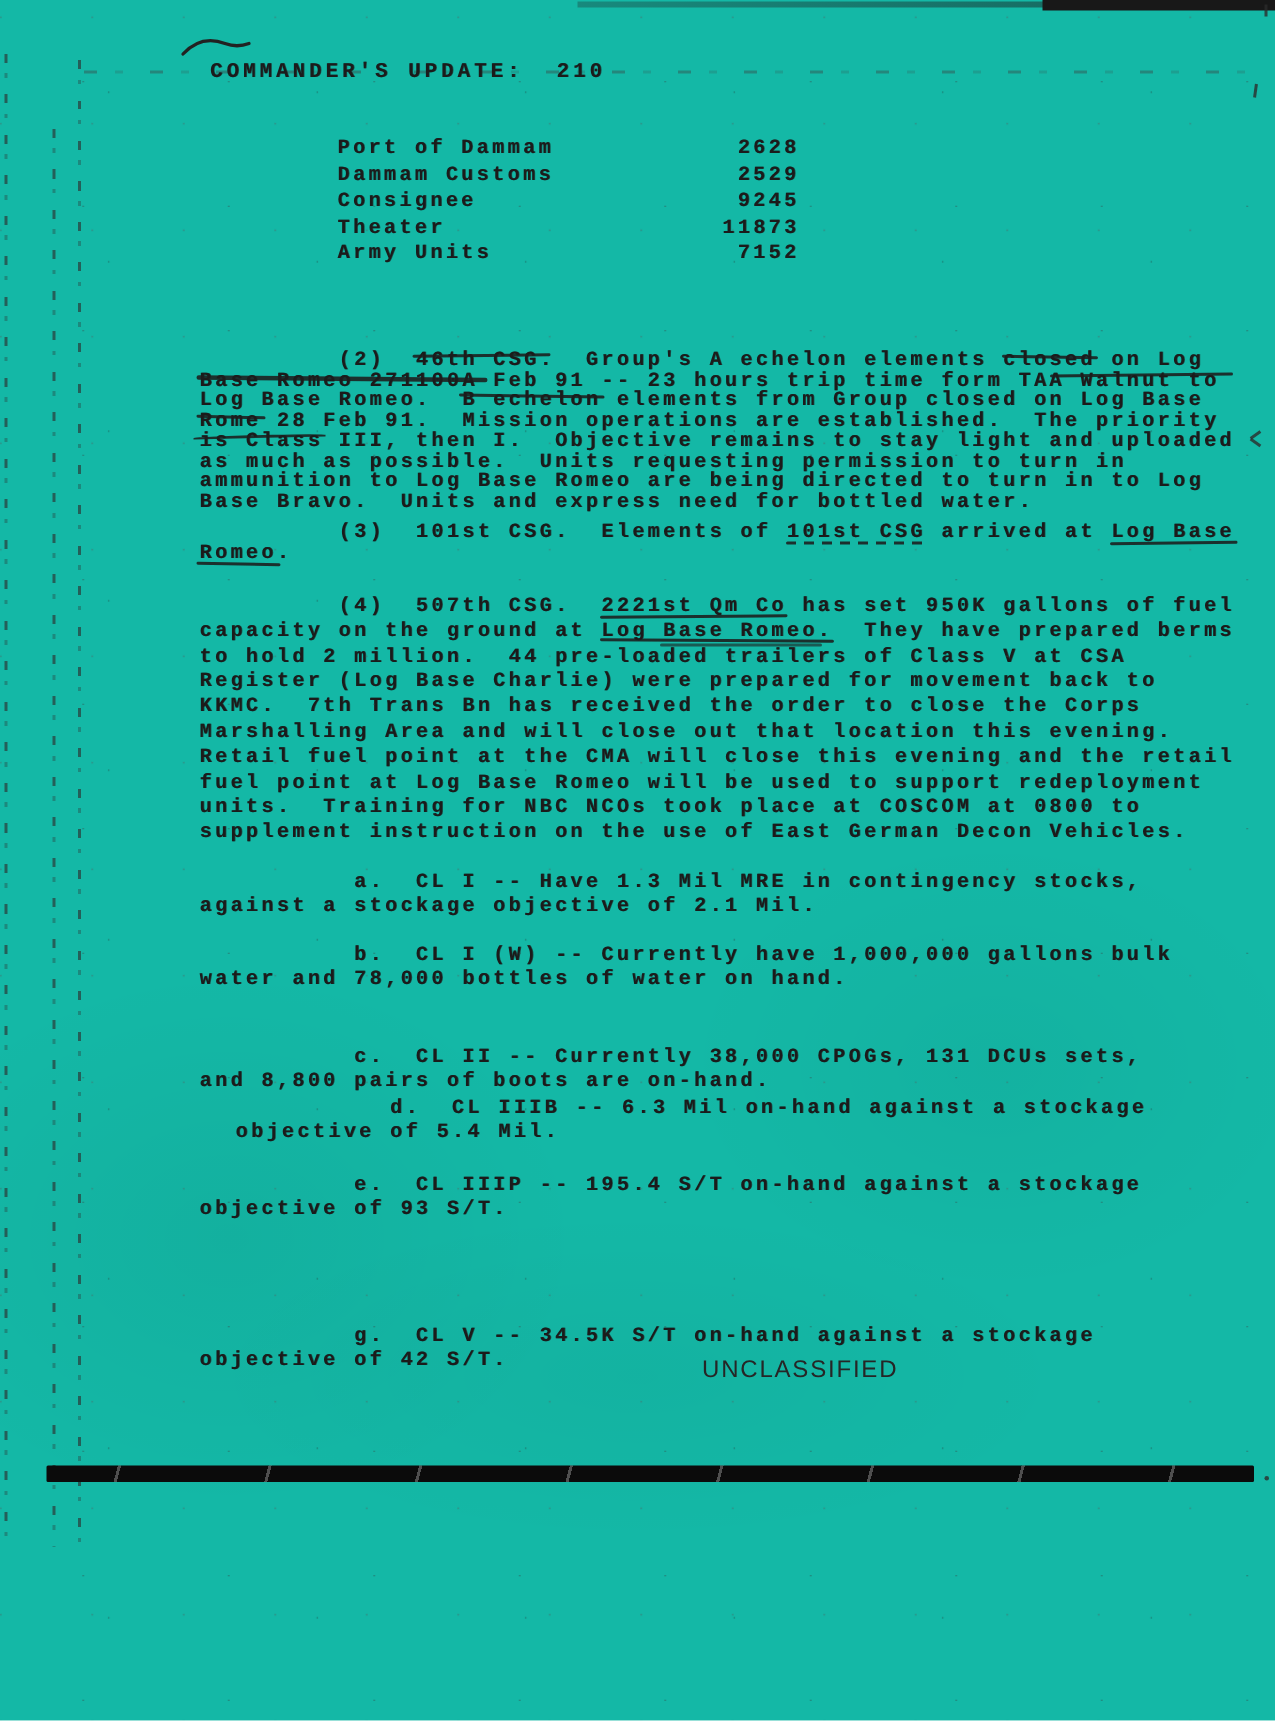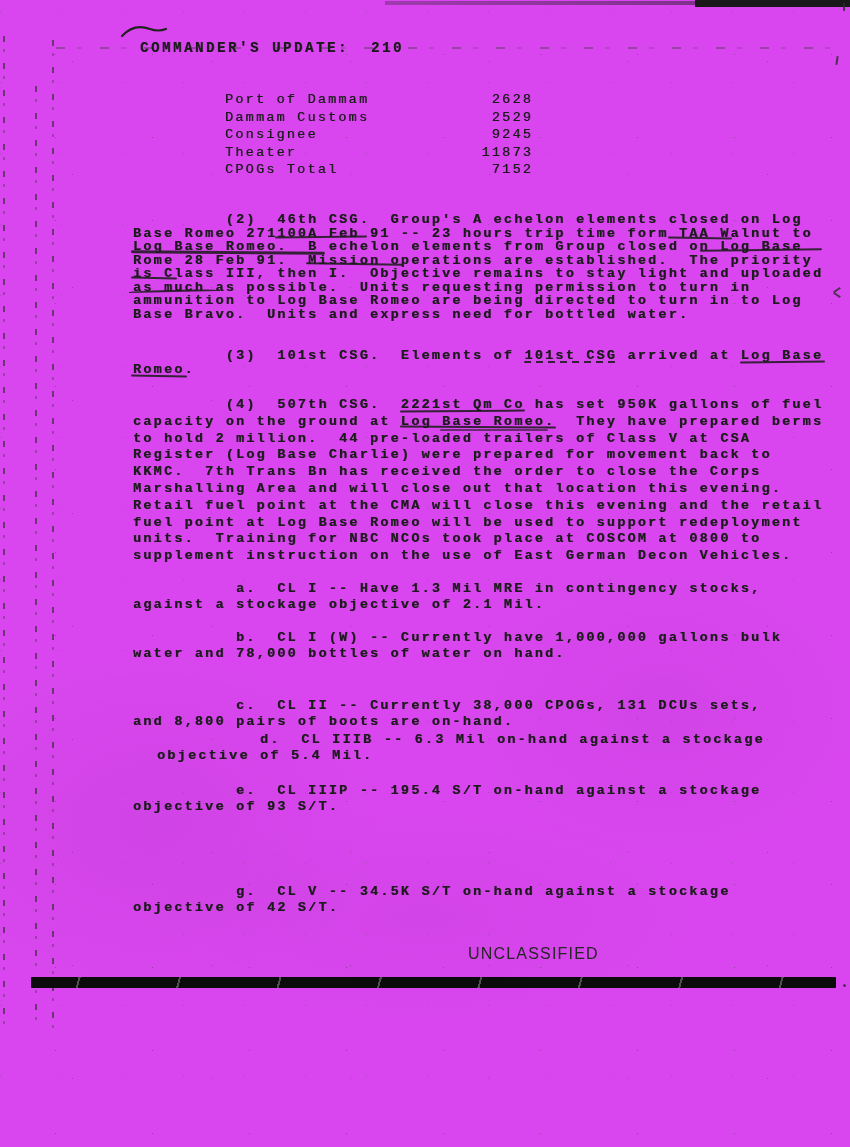--- a/index.html
+++ b/index.html
@@ -1,17 +1,17 @@
 <!DOCTYPE html>
 <html><head>
 <meta charset="utf-8">
 <style>
   html,body { margin:0; padding:0; background:#ffffff; }
   .page {
-    position:relative; width:850px; height:1147px; background:#d946ef;
+    position:relative; width:850px; height:1147px; background:#14b8a6;
     overflow:hidden;
     font-family:"Liberation Mono", monospace;
   }
   
   .speckle {
     position:absolute; inset:0; pointer-events:none; opacity:.55;
     background-image:
       radial-gradient(rgba(60,60,60,.8) .5px, transparent .7px),
       radial-gradient(rgba(90,90,90,.7) .5px, transparent .7px),
       radial-gradient(rgba(40,40,40,.6) .6px, transparent .8px);
@@ -27,21 +27,21 @@
   }
   .typed {
     position:absolute; color:#1b1b1b; font-weight:700;
     font-size:13.5px; letter-spacing:2.2px; white-space:pre;
     text-shadow:0.5px 0.3px 0 rgba(30,30,30,.65);
   }
   .doc-title { top:40px; left:140px; font-size:14px; letter-spacing:2.6px; }
   .stable { position:absolute; left:225px; top:92px; width:308px; }
   .trow { display:flex; justify-content:space-between; height:17.5px; }
   .trow span {
-    color:#1b1b1b; font-weight:400; font-size:13.5px; letter-spacing:2.2px;
+    color:#1b1b1b; font-weight:700; font-size:13.5px; letter-spacing:2.2px;
     white-space:pre; text-shadow:0.5px 0.3px 0 rgba(30,30,30,.65);
   }
   .para { left:133px; }
   .lh135 { line-height:13.5px; }
   .lh140 { line-height:14px; }
   .lh168 { line-height:16.8px; }
   .lh155 { line-height:15.5px; }
   
   .stroke { position:absolute; height:2px; background:#1d1d1d; border-radius:2px; opacity:.88; }
   .stroke.thick { height:2.8px; }
@@ -62,21 +62,21 @@
   }
   .smudge-light { position:absolute; left:385px; top:1px; width:465px; height:4px;
     background:linear-gradient(to right, rgba(30,30,30,.3), rgba(25,25,25,.55)); }
   .smudge-dark { position:absolute; left:695px; top:0; width:155px; height:7px; background:#181818; }
   .black-bar { position:absolute; left:31px; top:977px; width:805px; height:11px;
     background:#0b0b0b; border-radius:1px; }
   .black-bar::after { content:""; position:absolute; inset:0;
     background:repeating-linear-gradient(105deg, transparent 0 46px,
       rgba(255,255,255,.28) 46px 48px, transparent 48px 97px); }
   .classification {
-    position:absolute; left:468px; top:945px;
+    position:absolute; left:468px; top:905px;
     font-family:"Liberation Sans", sans-serif; font-size:16px; letter-spacing:1.2px;
     color:#262626; font-weight:400;
   }
   .stray { position:absolute; background:#2c2c2c; opacity:.8; }
   .pen-mark-svg { position:absolute; left:118px; top:20px; }
 </style>
 </head>
 <body>
 
 <div class="page">
@@ -106,26 +106,26 @@
     </div>
     <div class="trow">
       <span>Consignee</span>
       <span>9245</span>
     </div>
     <div class="trow">
       <span>Theater</span>
       <span>11873</span>
     </div>
     <div class="trow">
-      <span>CPOGs Total</span>
+      <span>Army Units</span>
       <span>7152</span>
     </div>
   </div>
 
-  <div class="typed para lh135" style="top:213px;">         (2)  46th CSG.  Group's A echelon elements closed on Log
+  <div class="typed para lh135" style="top:234px;">         (2)  46th CSG.  Group's A echelon elements closed on Log
 Base Romeo 271100A Feb 91 -- 23 hours trip time form TAA Walnut to
 Log Base Romeo.  B echelon elements from Group closed on Log Base
 Rome 28 Feb 91.  Mission operations are established.  The priority
 is Class III, then I.  Objective remains to stay light and uploaded
 as much as possible.  Units requesting permission to turn in
 ammunition to Log Base Romeo are being directed to turn in to Log
 Base Bravo.  Units and express need for bottled water.</div>
   <div class="typed para lh140" style="top:349px;">         (3)  101st CSG.  Elements of 101st CSG arrived at Log Base
 Romeo.</div>
   <div class="typed para lh168" style="top:397px;">         (4)  507th CSG.  2221st Qm Co has set 950K gallons of fuel

